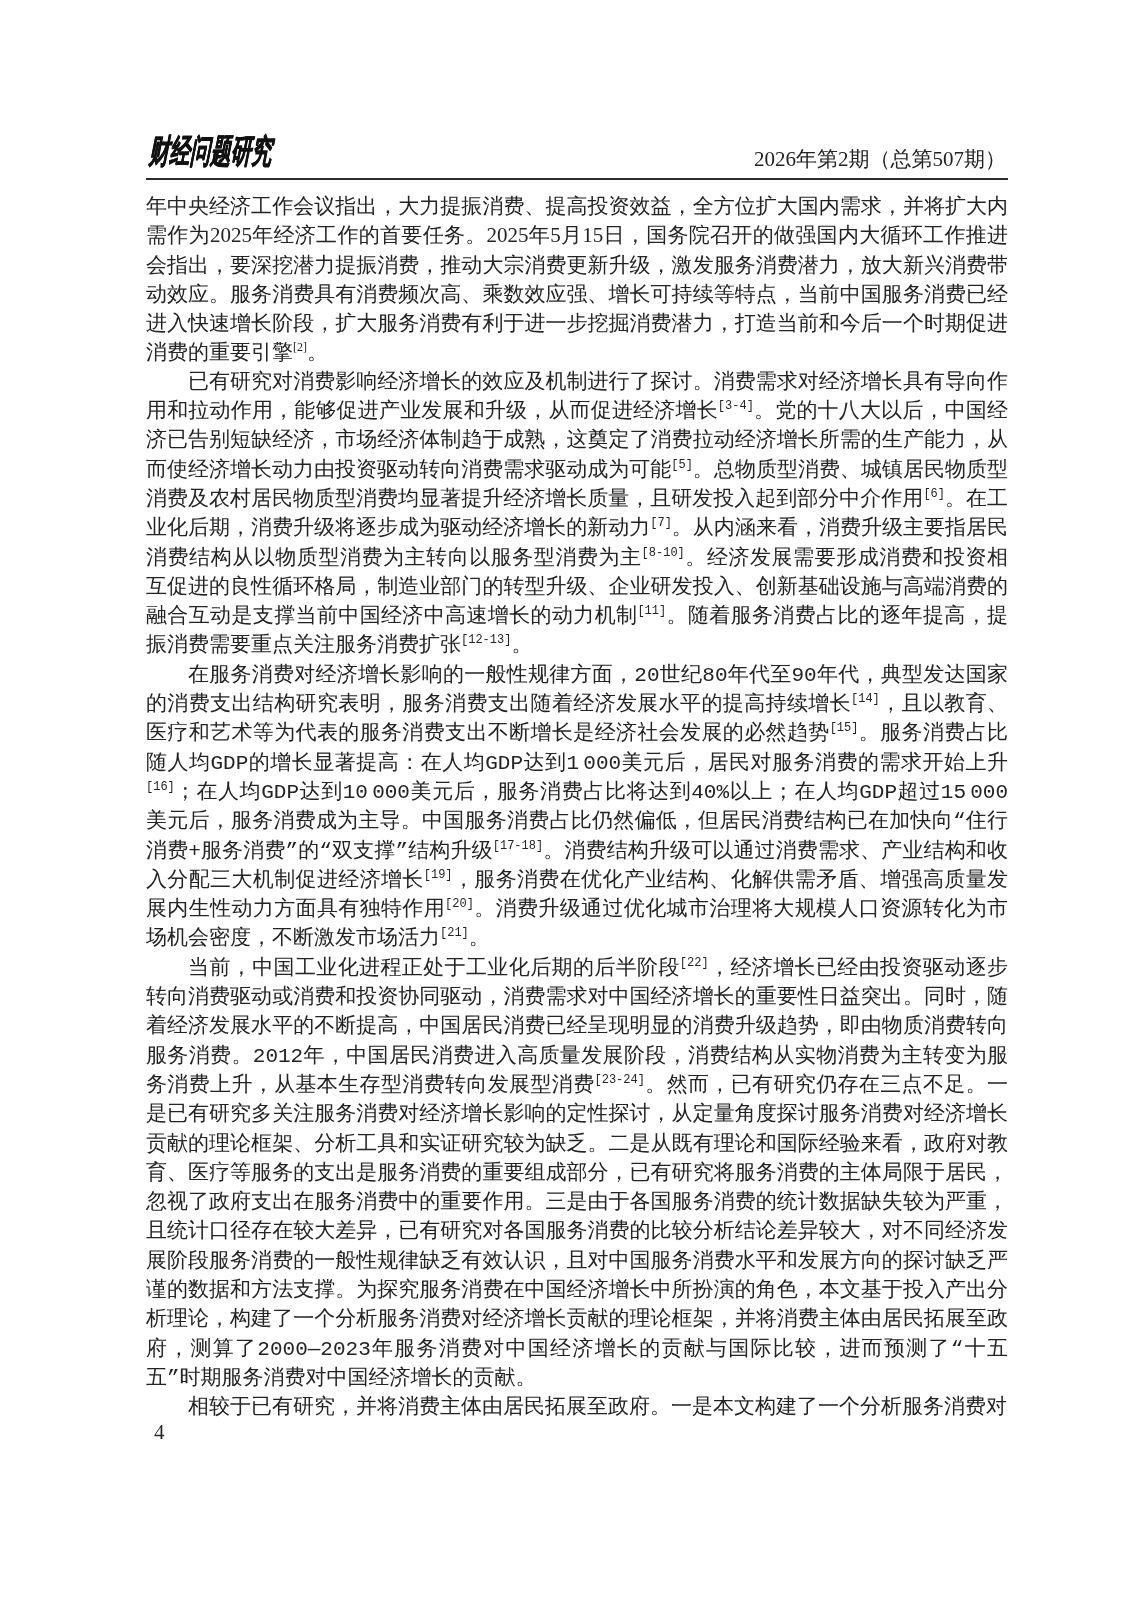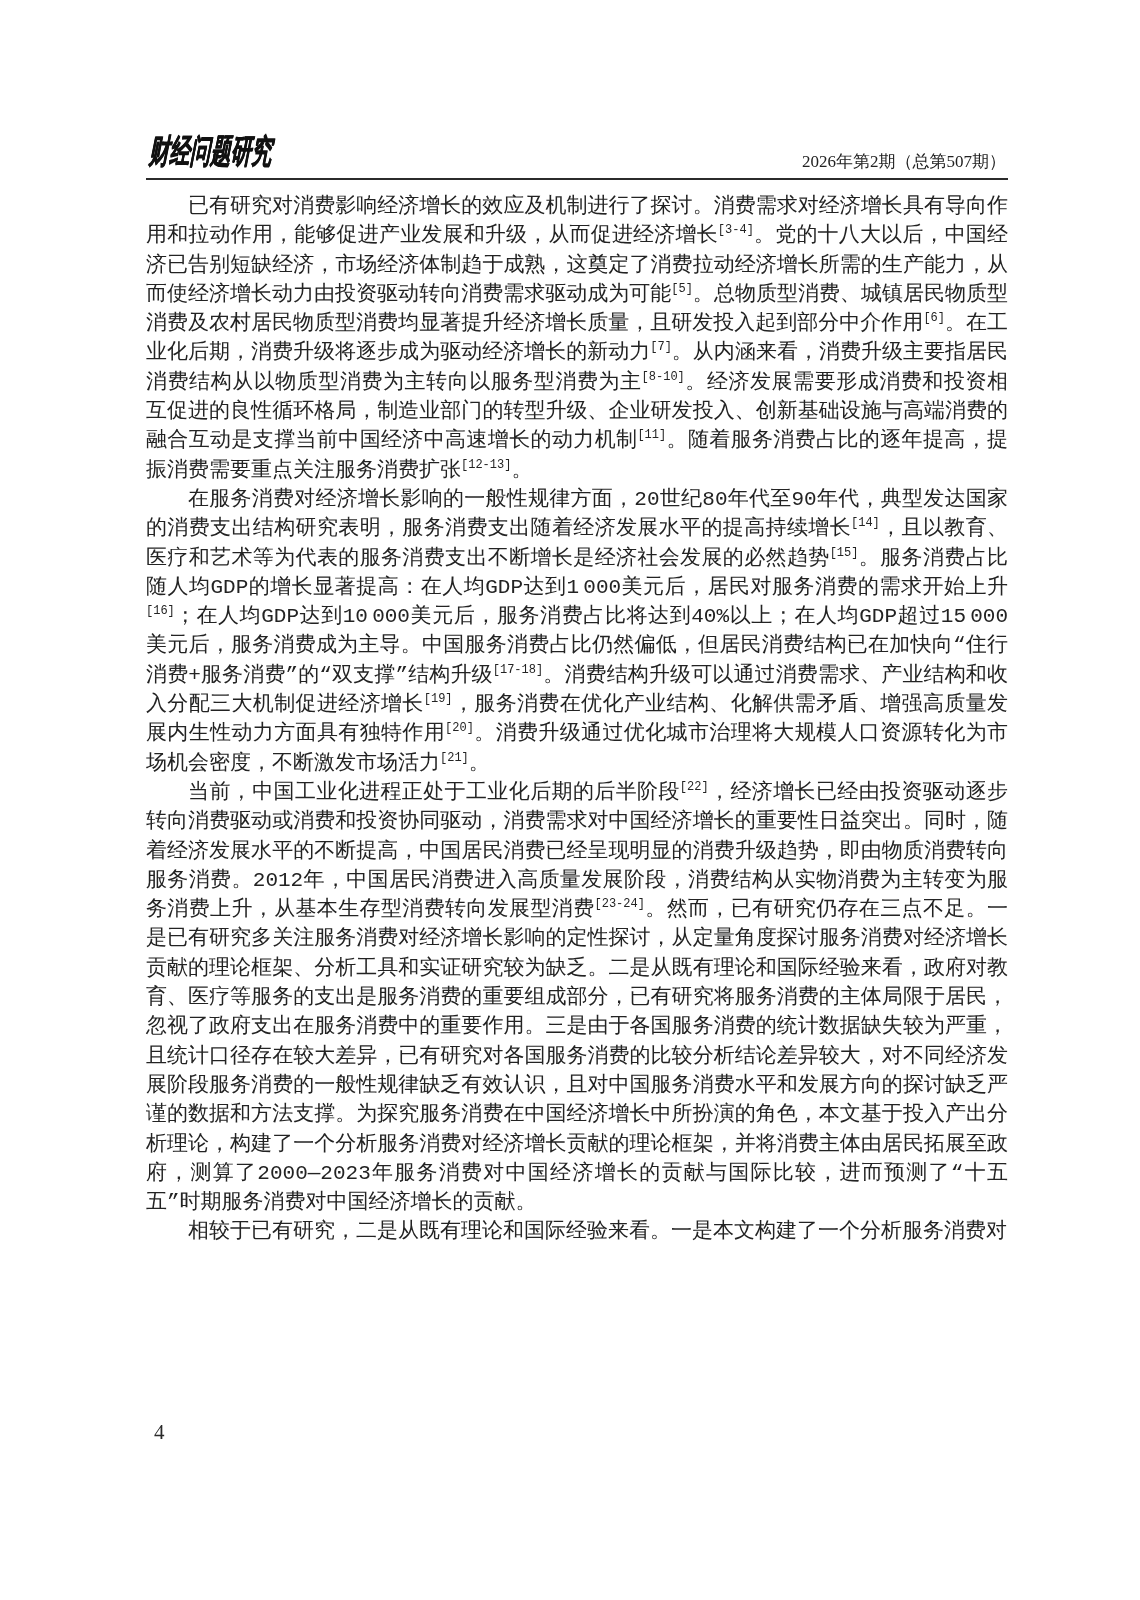--- a/index.html
+++ b/index.html
@@ -38,21 +38,21 @@
     transform: scaleX(0.62) skewX(-4deg);
     transform-origin: left bottom;
     white-space: nowrap;
     color: #111;
     text-shadow: 0.6px 0 0 #111, 0 0.6px 0 #111;
   }
   .issue-info {
     position: absolute;
     right: 2px;
     bottom: 5px;
-    font-size: 17px;
+    font-size: 21px;
     color: #222;
     white-space: nowrap;
   }
   .article-body {
     margin-top: 12px;
     font-size: 21px;
     line-height: 29.3px;
     text-align: justify;
     text-justify: inter-character;
     color: #232323;
@@ -82,20 +82,21 @@
 </head>
 <body>
 
 <div class="page">
   <div class="content">
     <div class="page-header">
       <div class="journal-logo">财经问题研究</div>
       <div class="issue-info">2026年第2期（总第507期）</div>
     </div>
     <div class="article-body">
+        <p class="para">年中央经济工作会议指出，大力提振消费、提高投资效益，全方位扩大国内需求，并将扩大内需作为2025年经济工作的首要任务。2025年5月15日，国务院召开的做强国内大循环工作推进会指出，要深挖潜力提振消费，推动大宗消费更新升级，激发服务消费潜力，放大新兴消费带动效应。服务消费具有消费频次高、乘数效应强、增长可持续等特点，当前中国服务消费已经进入快速增长阶段，扩大服务消费有利于进一步挖掘消费潜力，打造当前和今后一个时期促进消费的重要引擎<sup class="cite">[2]</sup>。</p>
         <p class="para indent">已有研究对消费影响经济增长的效应及机制进行了探讨。消费需求对经济增长具有导向作用和拉动作用，能够促进产业发展和升级，从而促进经济增长<sup class="cite">[3-4]</sup>。党的十八大以后，中国经济已告别短缺经济，市场经济体制趋于成熟，这奠定了消费拉动经济增长所需的生产能力，从而使经济增长动力由投资驱动转向消费需求驱动成为可能<sup class="cite">[5]</sup>。总物质型消费、城镇居民物质型消费及农村居民物质型消费均显著提升经济增长质量，且研发投入起到部分中介作用<sup class="cite">[6]</sup>。在工业化后期，消费升级将逐步成为驱动经济增长的新动力<sup class="cite">[7]</sup>。从内涵来看，消费升级主要指居民消费结构从以物质型消费为主转向以服务型消费为主<sup class="cite">[8-10]</sup>。经济发展需要形成消费和投资相互促进的良性循环格局，制造业部门的转型升级、企业研发投入、创新基础设施与高端消费的融合互动是支撑当前中国经济中高速增长的动力机制<sup class="cite">[11]</sup>。随着服务消费占比的逐年提高，提振消费需要重点关注服务消费扩张<sup class="cite">[12-13]</sup>。</p>
         <p class="para indent">在服务消费对经济增长影响的一般性规律方面，20世纪80年代至90年代，典型发达国家的消费支出结构研究表明，服务消费支出随着经济发展水平的提高持续增长<sup class="cite">[14]</sup>，且以教育、医疗和艺术等为代表的服务消费支出不断增长是经济社会发展的必然趋势<sup class="cite">[15]</sup>。服务消费占比随人均GDP的增长显著提高：在人均GDP达到1 000美元后，居民对服务消费的需求开始上升<sup class="cite">[16]</sup>；在人均GDP达到10 000美元后，服务消费占比将达到40%以上；在人均GDP超过15 000美元后，服务消费成为主导。中国服务消费占比仍然偏低，但居民消费结构已在加快向“住行消费+服务消费”的“双支撑”结构升级<sup class="cite">[17-18]</sup>。消费结构升级可以通过消费需求、产业结构和收入分配三大机制促进经济增长<sup class="cite">[19]</sup>，服务消费在优化产业结构、化解供需矛盾、增强高质量发展内生性动力方面具有独特作用<sup class="cite">[20]</sup>。消费升级通过优化城市治理将大规模人口资源转化为市场机会密度，不断激发市场活力<sup class="cite">[21]</sup>。</p>
         <p class="para indent">当前，中国工业化进程正处于工业化后期的后半阶段<sup class="cite">[22]</sup>，经济增长已经由投资驱动逐步转向消费驱动或消费和投资协同驱动，消费需求对中国经济增长的重要性日益突出。同时，随着经济发展水平的不断提高，中国居民消费已经呈现明显的消费升级趋势，即由物质消费转向服务消费。2012年，中国居民消费进入高质量发展阶段，消费结构从实物消费为主转变为服务消费上升，从基本生存型消费转向发展型消费<sup class="cite">[23-24]</sup>。然而，已有研究仍存在三点不足。一是已有研究多关注服务消费对经济增长影响的定性探讨，从定量角度探讨服务消费对经济增长贡献的理论框架、分析工具和实证研究较为缺乏。二是从既有理论和国际经验来看，政府对教育、医疗等服务的支出是服务消费的重要组成部分，已有研究将服务消费的主体局限于居民，忽视了政府支出在服务消费中的重要作用。三是由于各国服务消费的统计数据缺失较为严重，且统计口径存在较大差异，已有研究对各国服务消费的比较分析结论差异较大，对不同经济发展阶段服务消费的一般性规律缺乏有效认识，且对中国服务消费水平和发展方向的探讨缺乏严谨的数据和方法支撑。为探究服务消费在中国经济增长中所扮演的角色，本文基于投入产出分析理论，构建了一个分析服务消费对经济增长贡献的理论框架，并将消费主体由居民拓展至政府，测算了2000—2023年服务消费对中国经济增长的贡献与国际比较，进而预测了“十五五”时期服务消费对中国经济增长的贡献。</p>
-        <p class="para indent">相较于已有研究，二是从既有理论和国际经验来看。一是本文构建了一个分析服务消费对</p>
+        <p class="para indent">相较于已有研究，并将消费主体由居民拓展至政府。一是本文构建了一个分析服务消费对</p>
       </div>
   </div>
   <div class="page-number">4</div>
 </div>
 
 </body></html>

